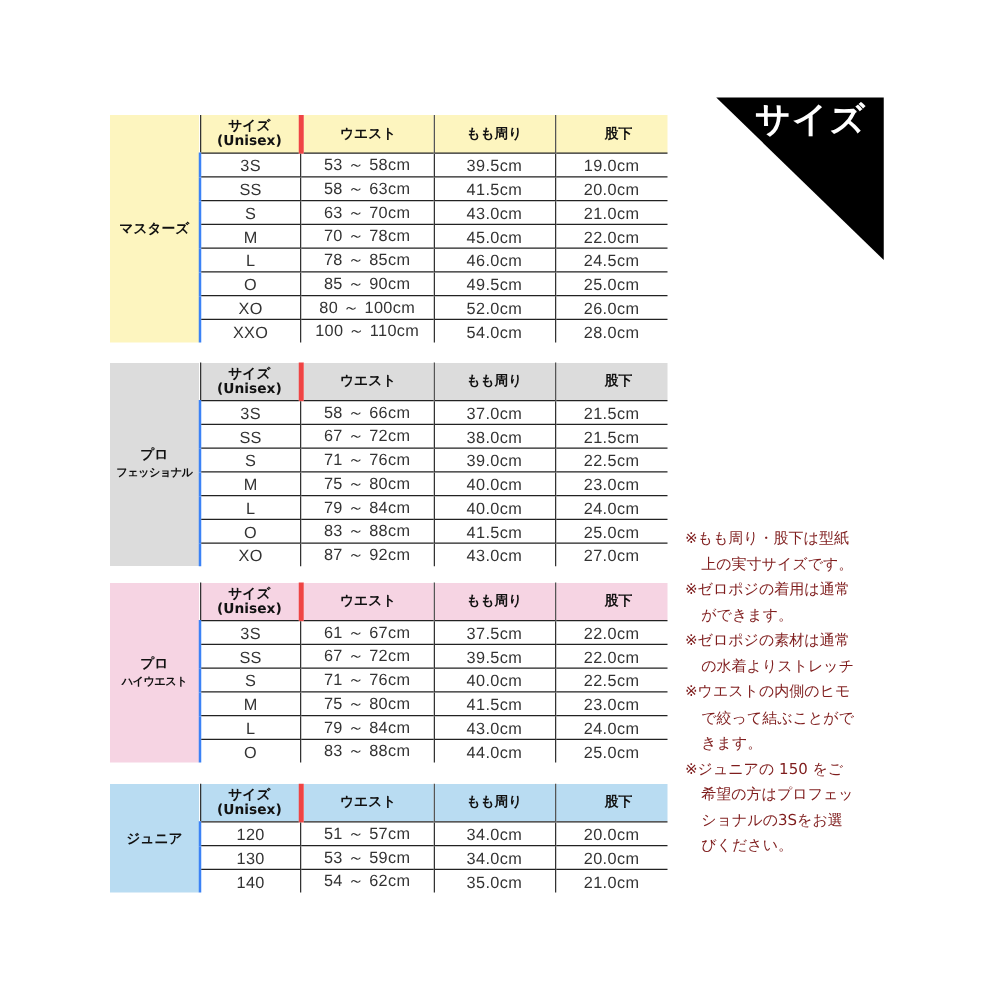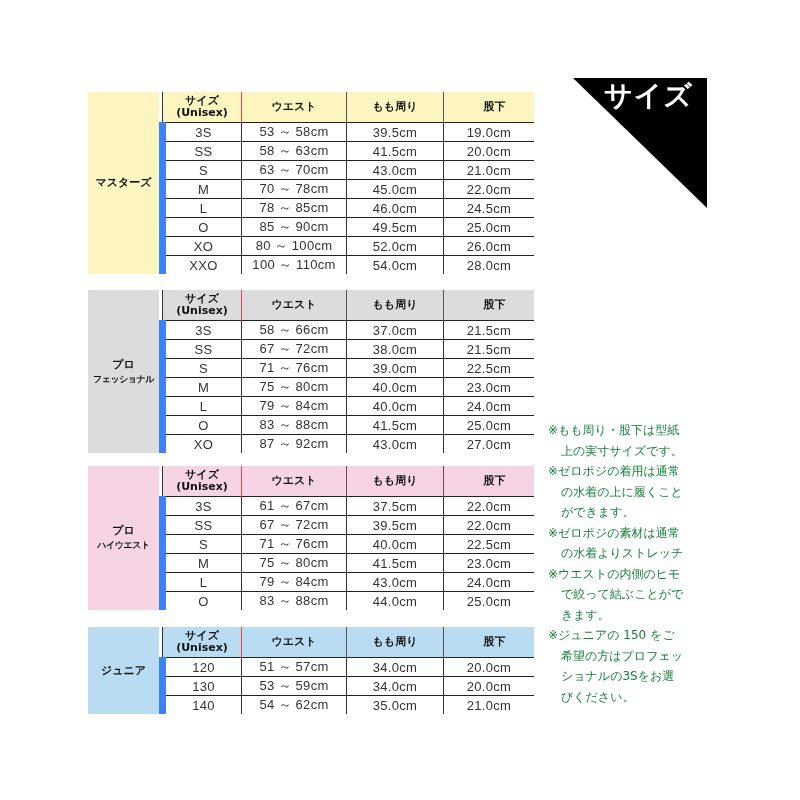--- a/index.html
+++ b/index.html
@@ -4,45 +4,45 @@
 <style>
   html, body { margin:0; padding:0; background:#ffffff; }
   body { width:800px; height:800px; position:relative; overflow:hidden;
          font-family:"DejaVu Sans", "Liberation Sans", sans-serif; color:#222; }
   .size-table { position:absolute; left:88px; width:446px; border-collapse:collapse; table-layout:fixed; }
   .size-table td, .size-table th { padding:0; text-align:center; vertical-align:middle; overflow:hidden; white-space:nowrap; }
   .cat-cell { width:71px; font-weight:bold; font-size:11px; color:#111; line-height:14px; }
   .cat-cell .cat-sub { font-size:9px; letter-spacing:-0.5px; }
   .size-table th { height:30px; font-size:11px; font-weight:bold; color:#111; line-height:12px; }
   .size-table th.col-size { width:78px; border-left:1px solid #333; }
-  .size-table th.col-waist { width:104px; border-left:1px solid #ef4444; }
+  .size-table th.col-waist { width:104px; border-left:4px solid #ef4444; }
   .size-table th.col-thigh { width:96px; border-left:1px solid #555; }
   .size-table th.col-inseam { width:auto; border-left:1px solid #555;padding-left:11px; }
   .size-table td.val { background:#ffffff; height:18px; font-size:13px; font-family:"Liberation Sans", sans-serif;
                        color:#333; border-top:1px solid #222; letter-spacing:0.3px; }
-  .size-table td.val.first { border-left:7px solid #3b82f6;margin-left:48px; }
+  .size-table td.val.first { border-left:2px solid #3b82f6;margin-left:48px; }
   .size-table td.val + td.val { border-left:1px solid #333; }
   .size-table th .hsub { font-size:11px; font-weight:bold; }
 
   .t-yellow .cat-cell, .t-yellow th { background:#fdf5bf; }
   .t-gray .cat-cell, .t-gray th { background:#dcdcdc; }
   .t-pink .cat-cell, .t-pink th { background:#f6d4e3; }
   .t-blue .cat-cell, .t-blue th { background:#b9dcf2; }
 
   #tbl-masters { top:92px; }
   #tbl-pro { top:290px; }
   #tbl-hw { top:466px; }
   #tbl-junior { top:627px; }
 
   .corner-triangle { position:absolute; left:573px; top:78px; width:0; height:0;
                      border-top:130px solid #000; border-left:134px solid transparent; }
   .corner-title { position:absolute; left:604px; top:78px; color:#fff; font-weight:bold;
                   font-size:28px; line-height:36px; font-family:"DejaVu Sans", sans-serif; letter-spacing:1px; }
 
-  .notes { position:absolute; left:548px; top:420px; width:170px; font-size:12px; line-height:20.5px; color:#15803d; }
+  .notes { position:absolute; left:548px; top:420px; width:170px; font-size:12px; line-height:20.5px; color:#7f1d1d; }
   .note { margin:0; padding:0; }
   .note-line { display:block; white-space:nowrap; }
   .note-line.indent { padding-left:13px; }
 </style>
 </head>
 <body>
 
 <div class="corner-triangle"></div>
 <div class="corner-title">サイズ</div>
 
@@ -260,21 +260,20 @@
 </tbody>
   </table>
 
 <div class="notes">
   <p class="note">
     <span class="note-line">※もも周り・股下は型紙</span>
     <span class="note-line indent">上の実寸サイズです。</span>
   </p>
   <p class="note">
     <span class="note-line">※ゼロポジの着用は通常</span>
-    <span class="note-line indent">の水着の上に履くこと</span>
     <span class="note-line indent">ができます。</span>
   </p>
   <p class="note">
     <span class="note-line">※ゼロポジの素材は通常</span>
     <span class="note-line indent">の水着よりストレッチ</span>
   </p>
   <p class="note">
     <span class="note-line">※ウエストの内側のヒモ</span>
     <span class="note-line indent">で絞って結ぶことがで</span>
     <span class="note-line indent">きます。</span>

